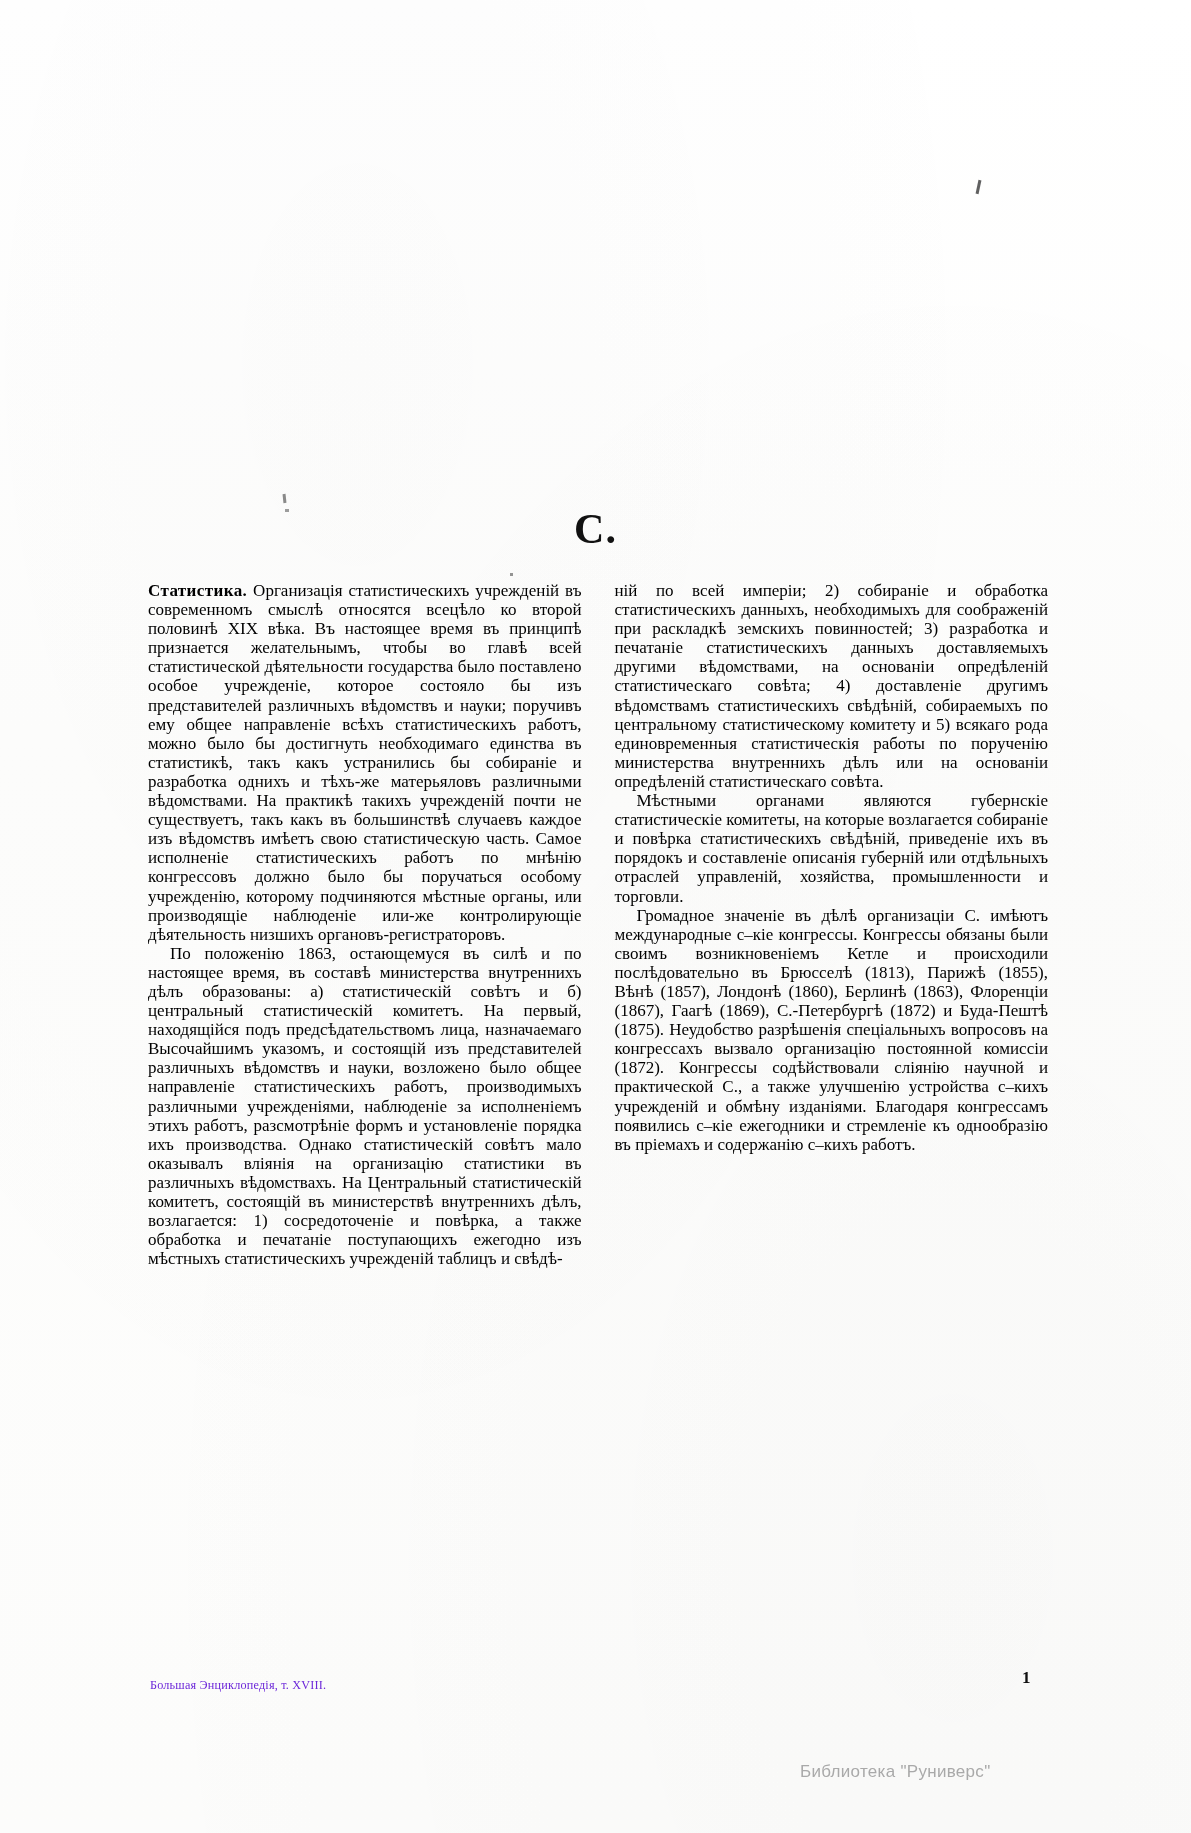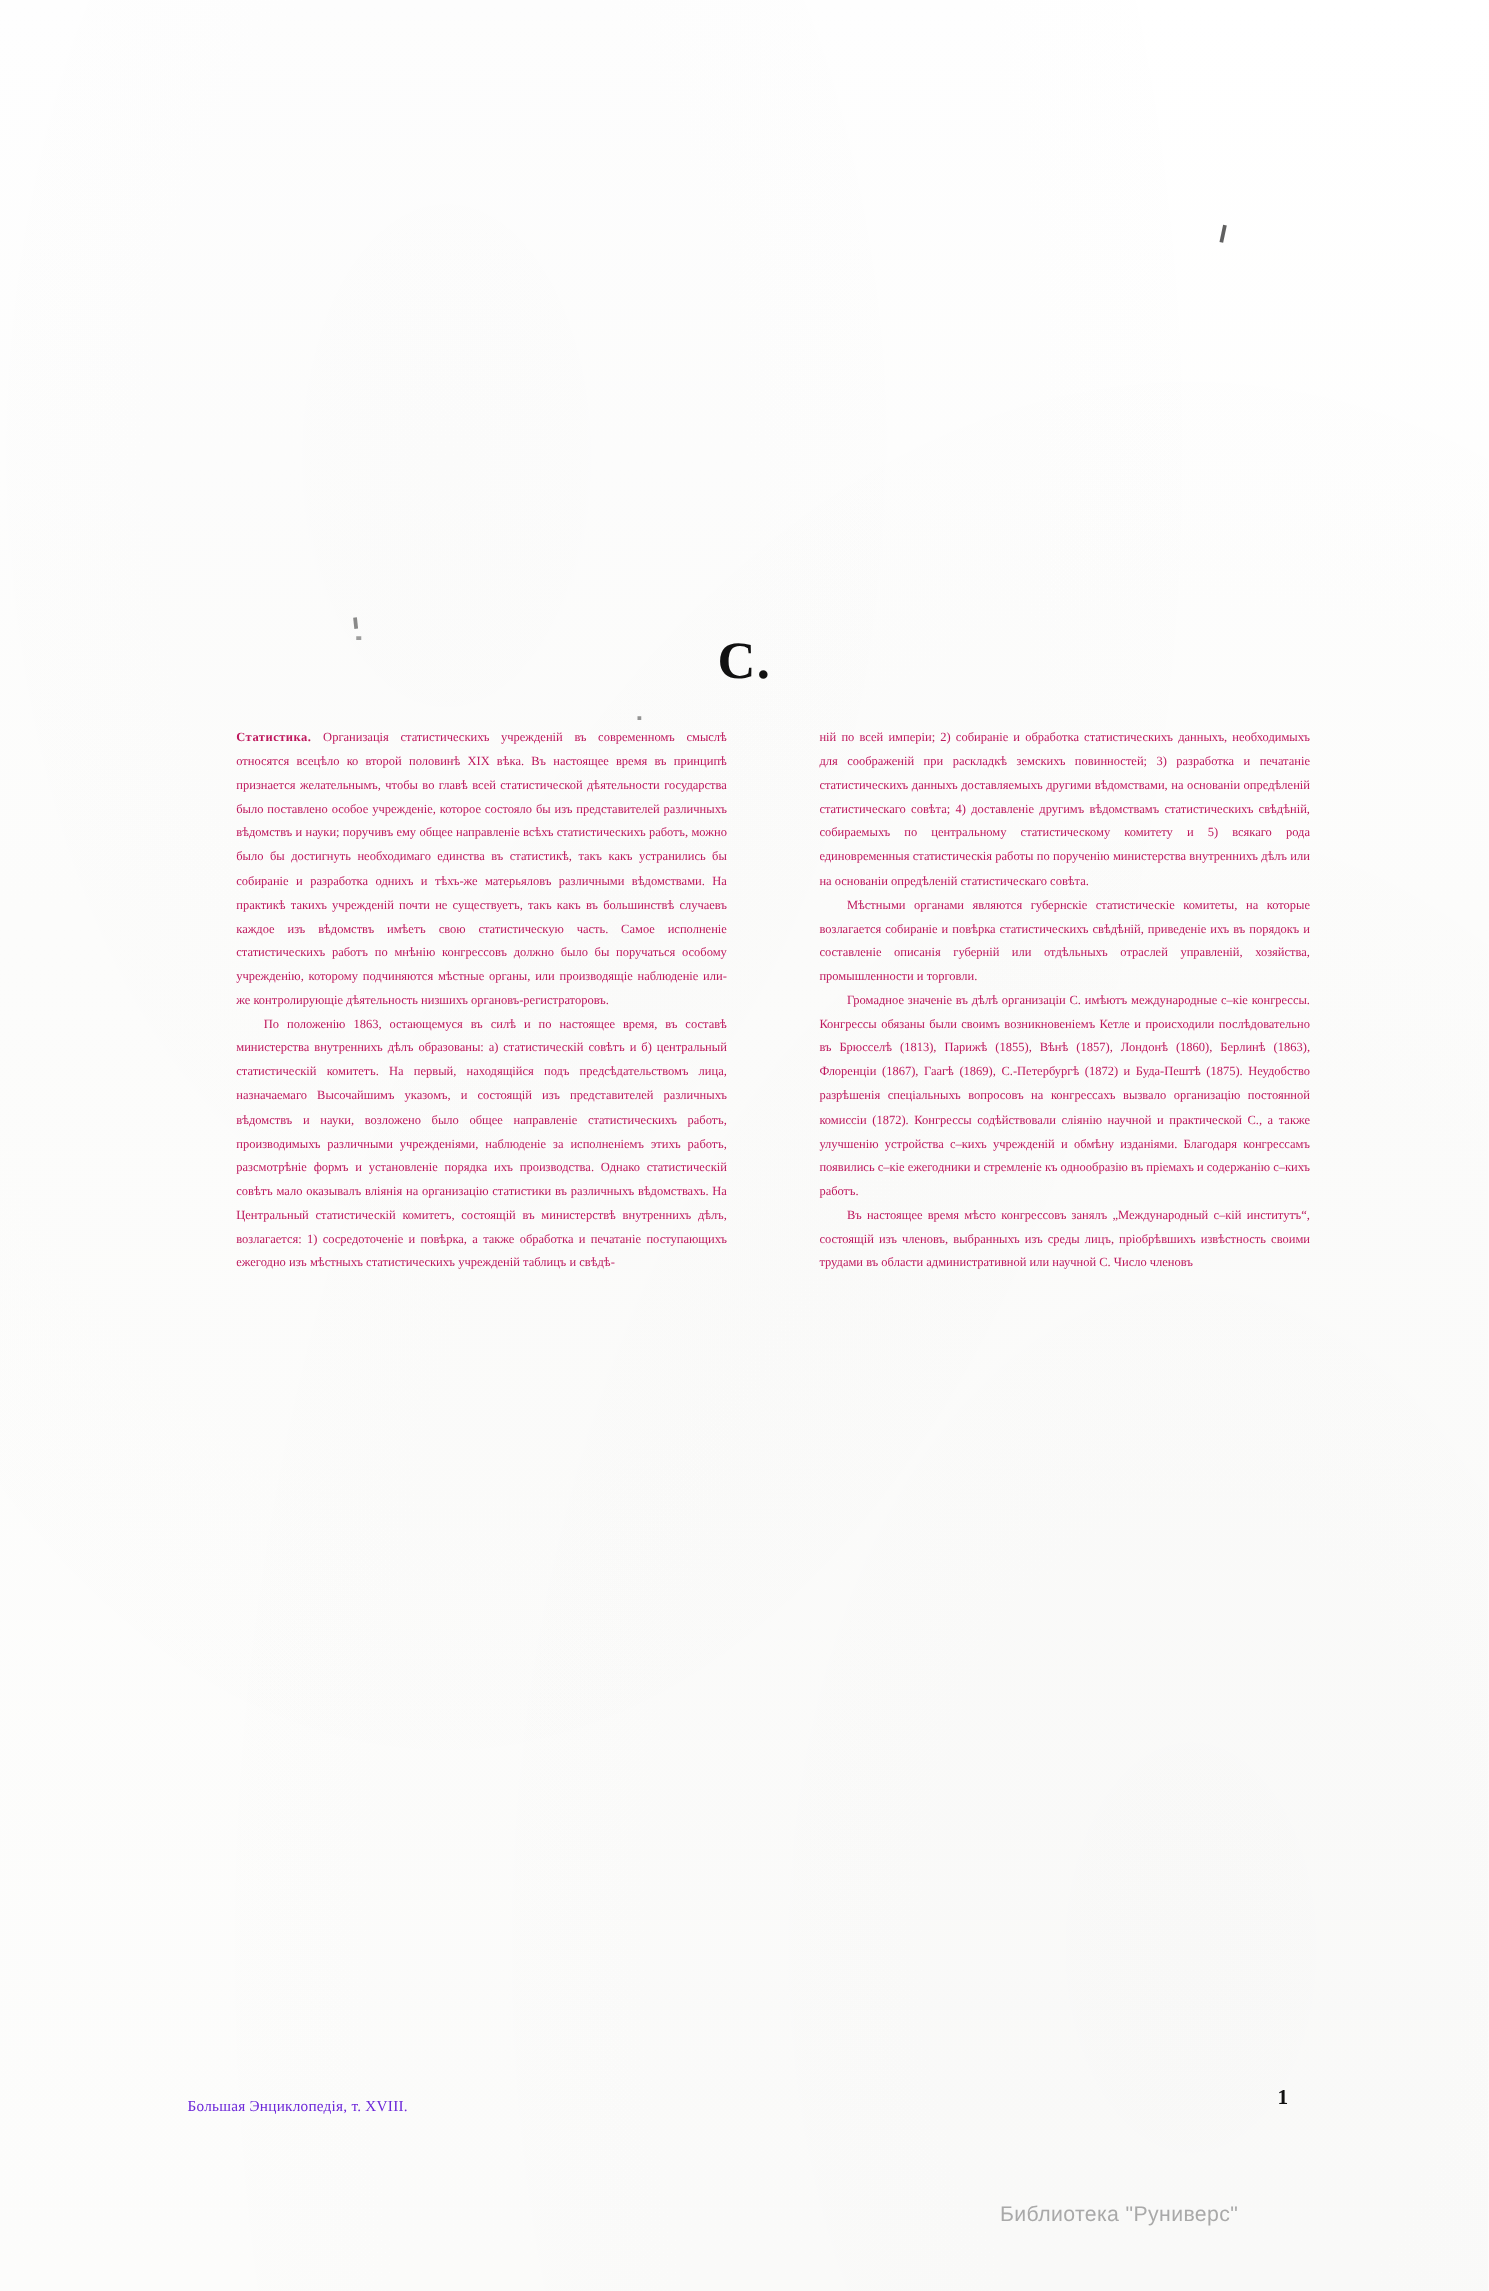--- a/index.html
+++ b/index.html
@@ -59,28 +59,27 @@
   .columns {
     position: absolute;
     left: 148px;
     top: 581px;
     width: 900px;
     display: flex;
     gap: 33px;
   }
   .col {
     width: 434px;
-    font-size: 10px;
+    font-size: 17px;
     line-height: 19.1px;
     text-align: justify;
     text-justify: inter-word;
-    color: #be185d;
+    color: #000000;
     -webkit-hyphens: none;
     hyphens: none;
-    margin-left: 41px;
   }
   .col p {
     margin: 0;
     text-indent: 22px;
   }
   .col p.first {
     text-indent: 0;
   }
   .headword {
     font-weight: bold;
@@ -129,20 +128,19 @@
 
   <div class="columns">
     <div class="col">
       <p class="first"><span class="headword">Статистика.</span> <span>Организація статистическихъ учрежденій въ современномъ смыслѣ относятся всецѣло ко второй половинѣ XIX вѣка. Въ настоящее время въ принципѣ признается желательнымъ, чтобы во главѣ всей статистической дѣятельности государства было поставлено особое учрежденіе, которое состояло бы изъ представителей различныхъ вѣдомствъ и науки; поручивъ ему общее направленіе всѣхъ статистическихъ работъ, можно было бы достигнуть необходимаго единства въ статистикѣ, такъ какъ устранились бы собираніе и разработка однихъ и тѣхъ-же матерьяловъ различными вѣдомствами. На практикѣ такихъ учрежденій почти не существуетъ, такъ какъ въ большинствѣ случаевъ каждое изъ вѣдомствъ имѣетъ свою статистическую часть. Самое исполненіе статистическихъ работъ по мнѣнію конгрессовъ должно было бы поручаться особому учрежденію, которому подчиняются мѣстные органы, или производящіе наблюденіе или-же контролирующіе дѣятельность низшихъ органовъ-регистраторовъ.</span></p>
       <p><span>По положенію 1863, остающемуся въ силѣ и по настоящее время, въ составѣ министерства внутреннихъ дѣлъ образованы: а) статистическій совѣтъ и б) центральный статистическій комитетъ. На первый, находящійся подъ предсѣдательствомъ лица, назначаемаго Высочайшимъ указомъ, и состоящій изъ представителей различныхъ вѣдомствъ и науки, возложено было общее направленіе статистическихъ работъ, производимыхъ различными учрежденіями, наблюденіе за исполненіемъ этихъ работъ, разсмотрѣніе формъ и установленіе порядка ихъ производства. Однако статистическій совѣтъ мало оказывалъ вліянія на организацію статистики въ различныхъ вѣдомствахъ. На Центральный статистическій комитетъ, состоящій въ министерствѣ внутреннихъ дѣлъ, возлагается: 1) сосредоточеніе и повѣрка, а также обработка и печатаніе поступающихъ ежегодно изъ мѣстныхъ статистическихъ учрежденій таблицъ и свѣдѣ-</span></p>
     </div>
     <div class="col">
       <p class="first"><span>ній по всей имперіи; 2) собираніе и обработка статистическихъ данныхъ, необходимыхъ для соображеній при раскладкѣ земскихъ повинностей; 3) разработка и печатаніе статистическихъ данныхъ доставляемыхъ другими вѣдомствами, на основаніи опредѣленій статистическаго совѣта; 4) доставленіе другимъ вѣдомствамъ статистическихъ свѣдѣній, собираемыхъ по центральному статистическому комитету и 5) всякаго рода единовременныя статистическія работы по порученію министерства внутреннихъ дѣлъ или на основаніи опредѣленій статистическаго совѣта.</span></p>
       <p><span>Мѣстными органами являются губернскіе статистическіе комитеты, на которые возлагается собираніе и повѣрка статистическихъ свѣдѣній, приведеніе ихъ въ порядокъ и составленіе описанія губерній или отдѣльныхъ отраслей управленій, хозяйства, промышленности и торговли.</span></p>
       <p><span>Громадное значеніе въ дѣлѣ организаціи С. имѣютъ международные с–кіе конгрессы. Конгрессы обязаны были своимъ возникновеніемъ Кетле и происходили послѣдовательно въ Брюсселѣ (1813), Парижѣ (1855), Вѣнѣ (1857), Лондонѣ (1860), Берлинѣ (1863), Флоренціи (1867), Гаагѣ (1869), С.-Петербургѣ (1872) и Буда-Пештѣ (1875). Неудобство разрѣшенія спеціальныхъ вопросовъ на конгрессахъ вызвало организацію постоянной комиссіи (1872). Конгрессы содѣйствовали сліянію научной и практической С., а также улучшенію устройства с–кихъ учрежденій и обмѣну изданіями. Благодаря конгрессамъ появились с–кіе ежегодники и стремленіе къ однообразію въ пріемахъ и содержанію с–кихъ работъ.</span></p>
-      <p><span>Въ настоящее время мѣсто конгрессовъ занялъ „Международный с–кій институтъ“, состоящій изъ членовъ, выбранныхъ изъ среды лицъ, пріобрѣвшихъ извѣстность своими трудами въ области административной или научной С. Число членовъ</span></p>
     </div>
   </div>
 
   <div class="footer-left">Большая Энциклопедія, т. XVIII.</div>
   <div class="footer-page">1</div>
   <div class="watermark">Библиотека "Руниверс"</div>
 </div>
 
 </body></html>

